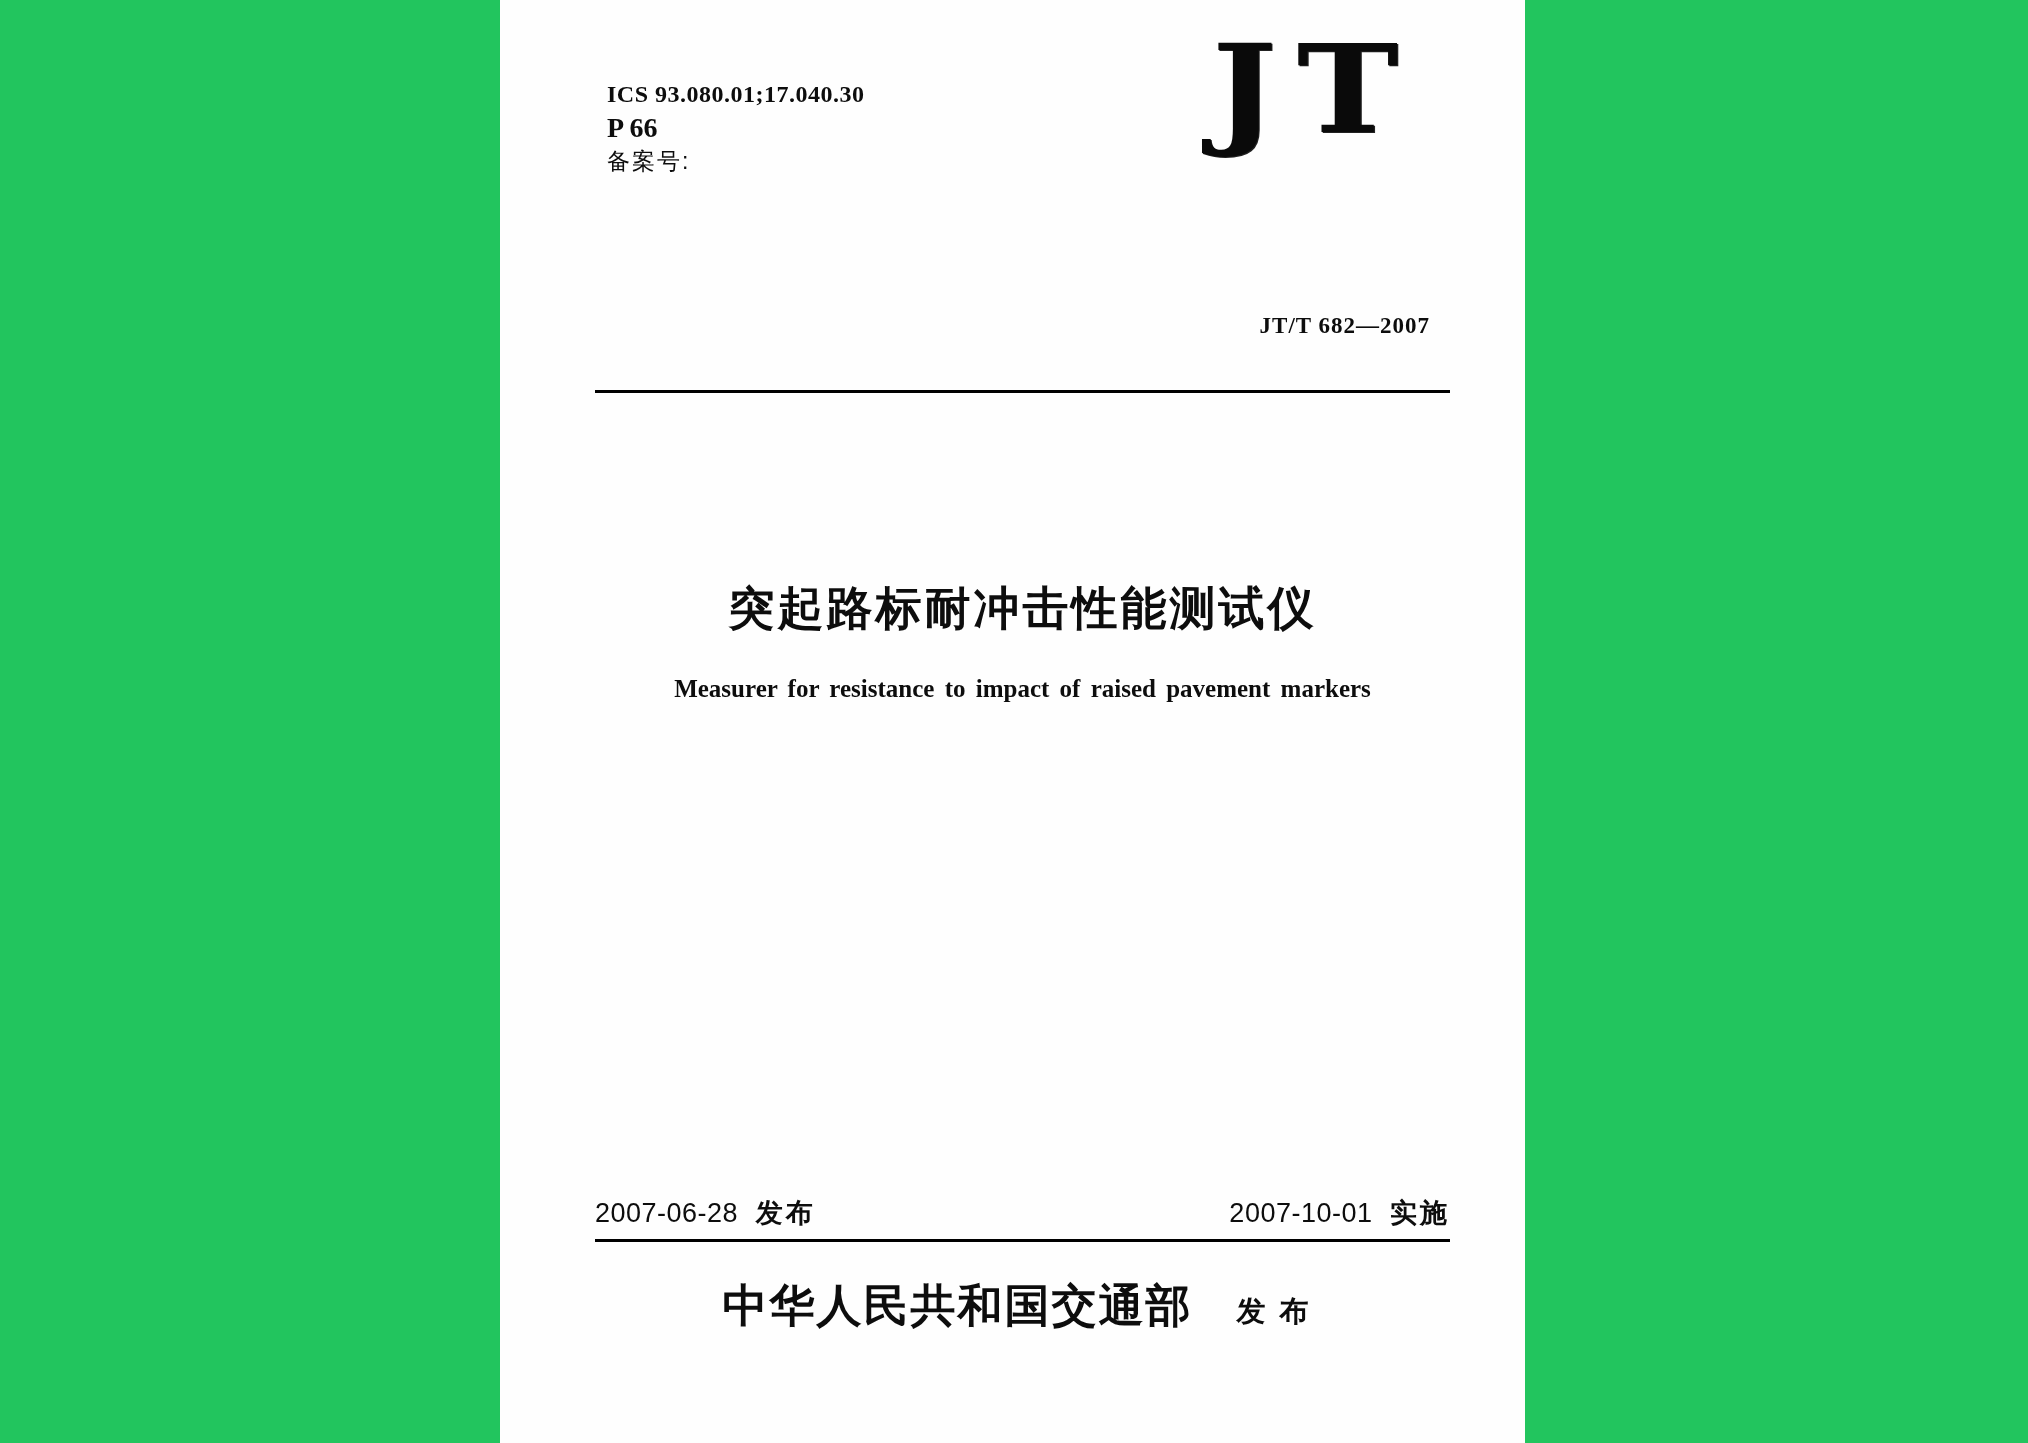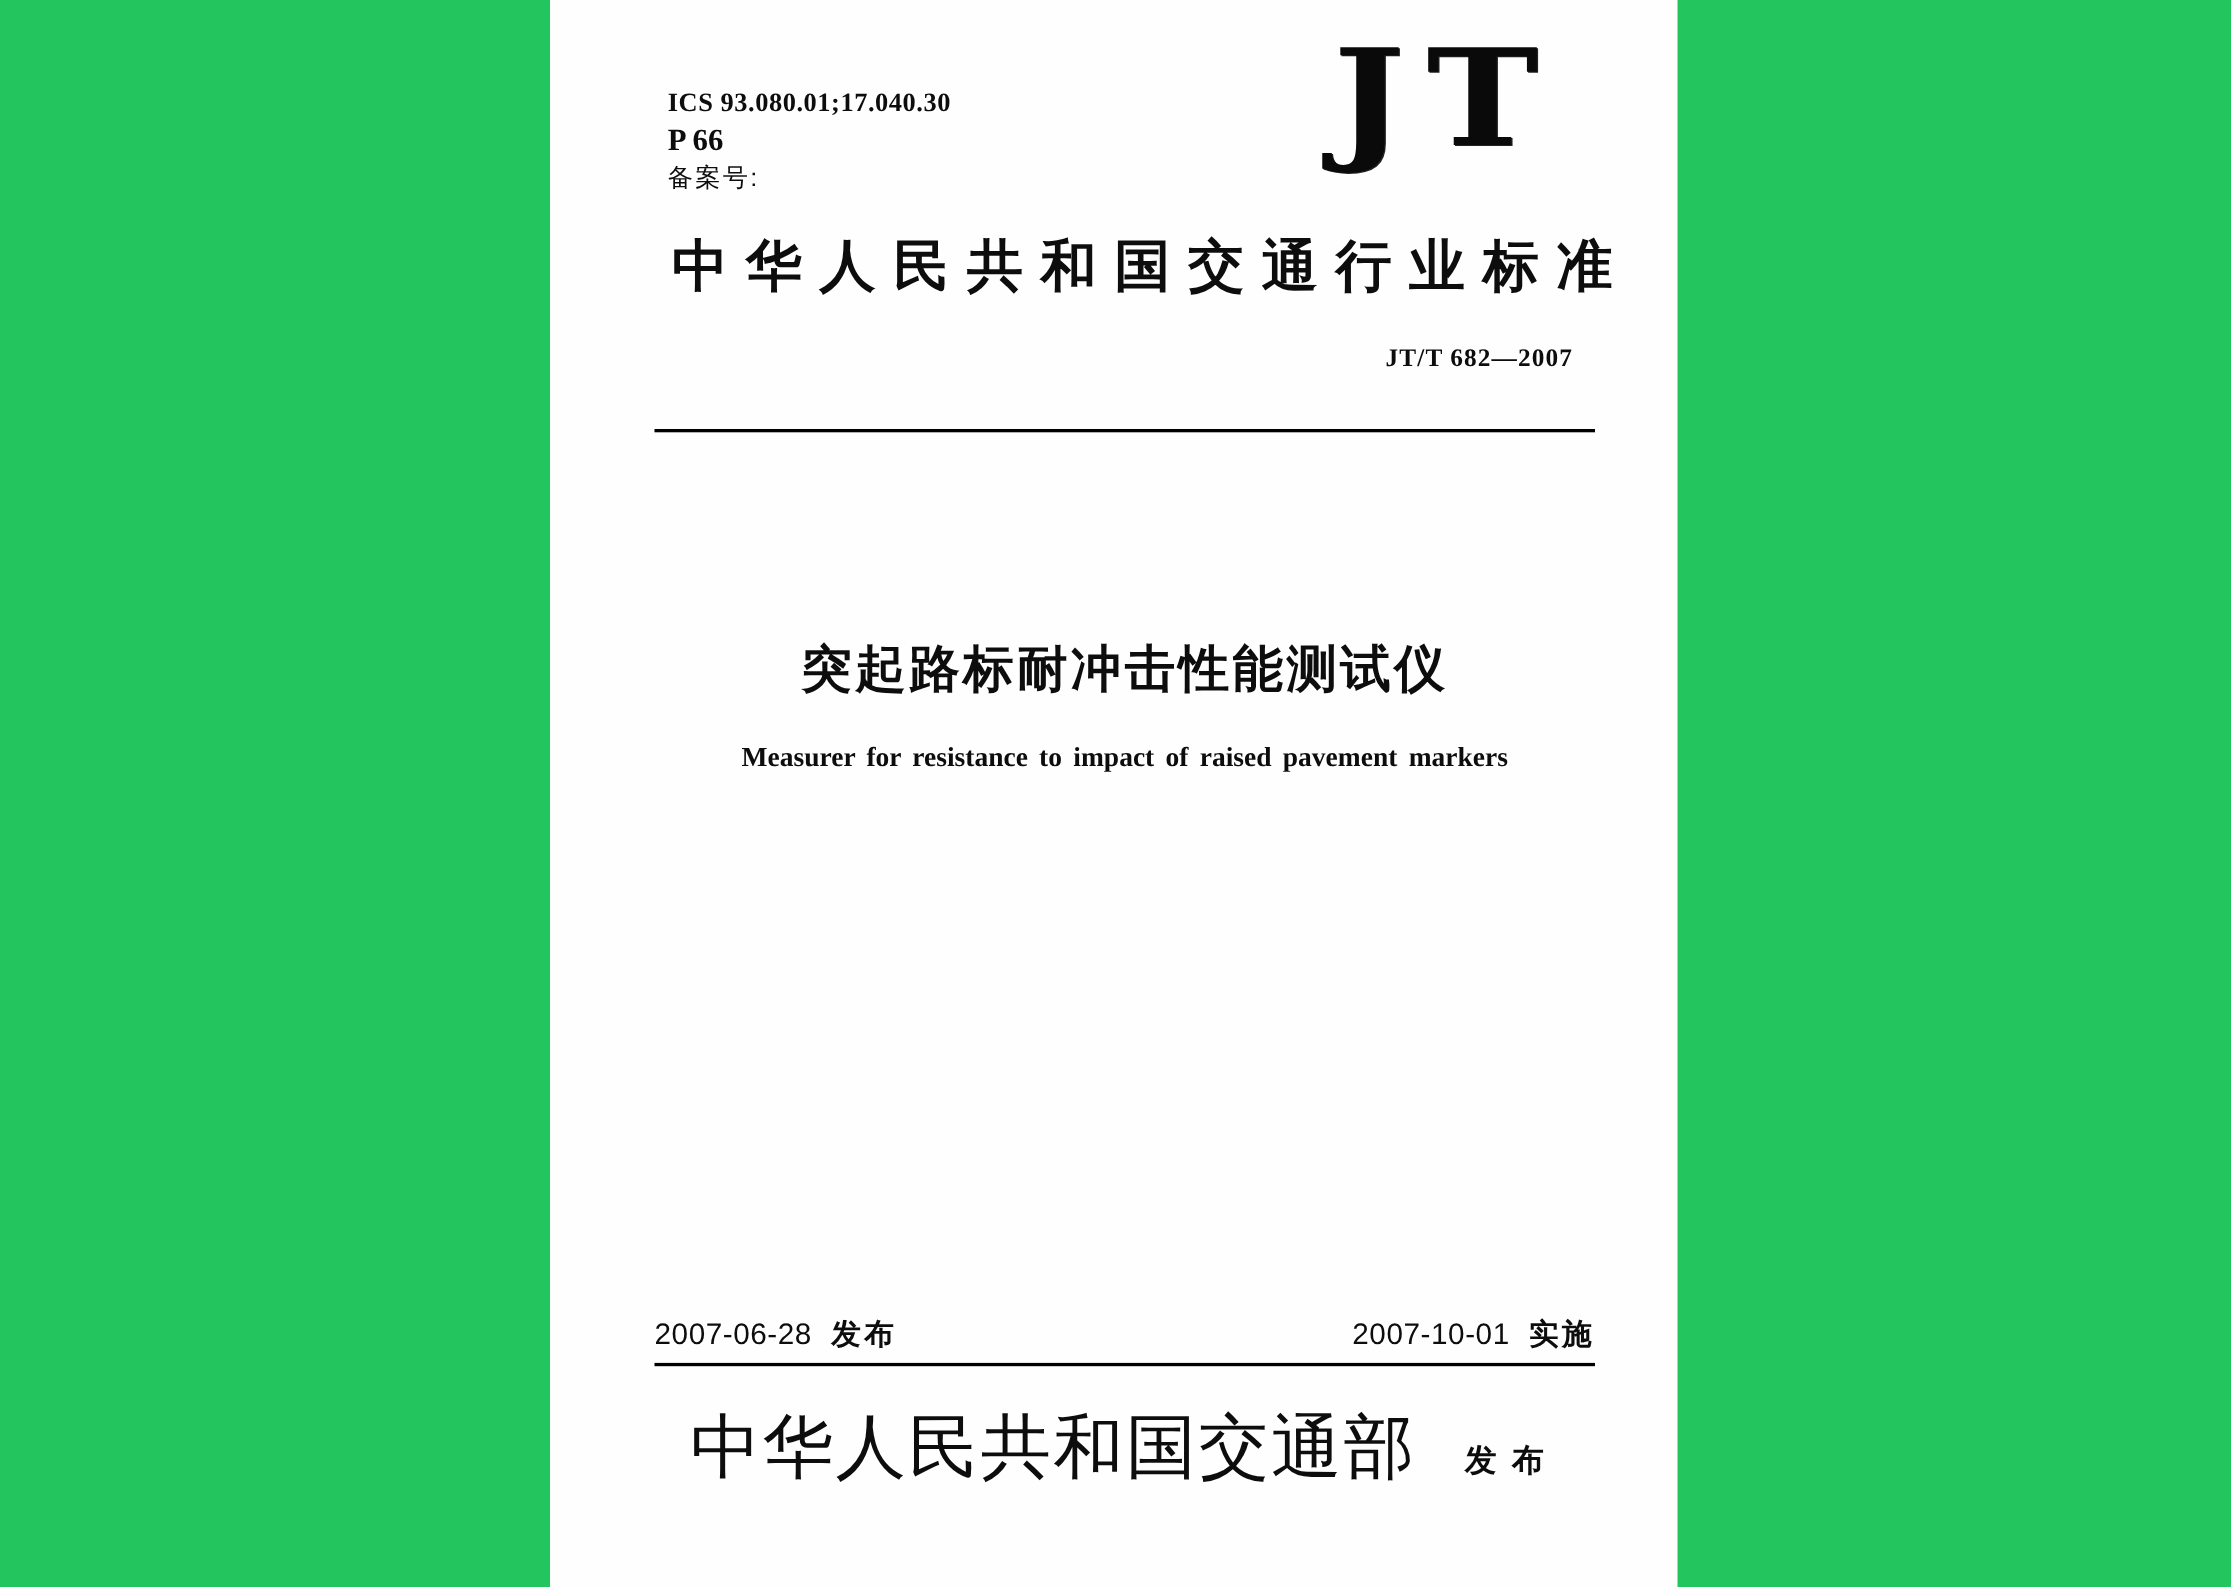--- a/index.html
+++ b/index.html
@@ -78,22 +78,22 @@
   }
   .date-cell{white-space:nowrap;}
   .date-num{font-weight:400;letter-spacing:0.5px;}
   .date-label{font-weight:700;margin-left:10px;letter-spacing:3px;}
   .publisher-row{
     top:1284px;
     display:flex;justify-content:center;align-items:baseline;
     left:95px;width:855px;
   }
   .publisher-name{
-    font-family:"Liberation Serif",serif;font-weight:400;
-    font-size:64px;line-height:1;letter-spacing:2px;white-space:nowrap;
+    font-family:"Liberation Serif",serif;font-weight:700;
+    font-size:45px;line-height:1;letter-spacing:2px;white-space:nowrap;
   }
   .publisher-label{
     font-family:"Liberation Sans",sans-serif;font-weight:700;
     font-size:29px;line-height:1;letter-spacing:14px;
     margin-left:44px;white-space:nowrap;
   }
 </style>
 </head>
 <body>
 
@@ -101,21 +101,20 @@
   <div class="page">
 
     <div class="abs codes">
       <div class="ics-line">ICS 93.080.01;17.040.30</div>
       <div class="class-line">P 66</div>
       <div class="filing-line">备案号:</div>
     </div>
 
     <div class="abs logo">JT</div>
 
-    <div class="abs content-col std-title">中华人民共和国交通行业标准</div>
 
     <div class="abs std-number">JT/T 682—2007</div>
 
     <div class="abs rule rule-top"></div>
 
     <div class="abs content-col doc-title-zh">突起路标耐冲击性能测试仪</div>
 
     <div class="abs content-col doc-title-en">Measurer for resistance to impact of raised pavement markers</div>
 
     <div class="abs date-row">

